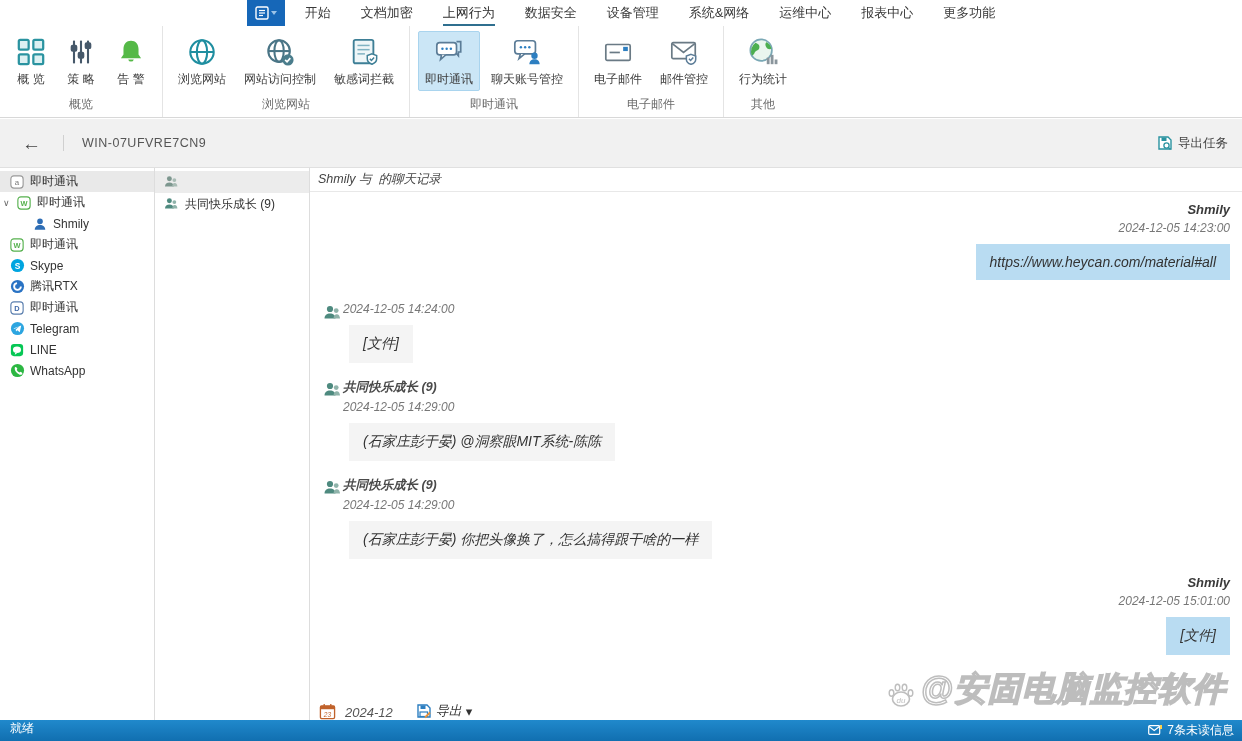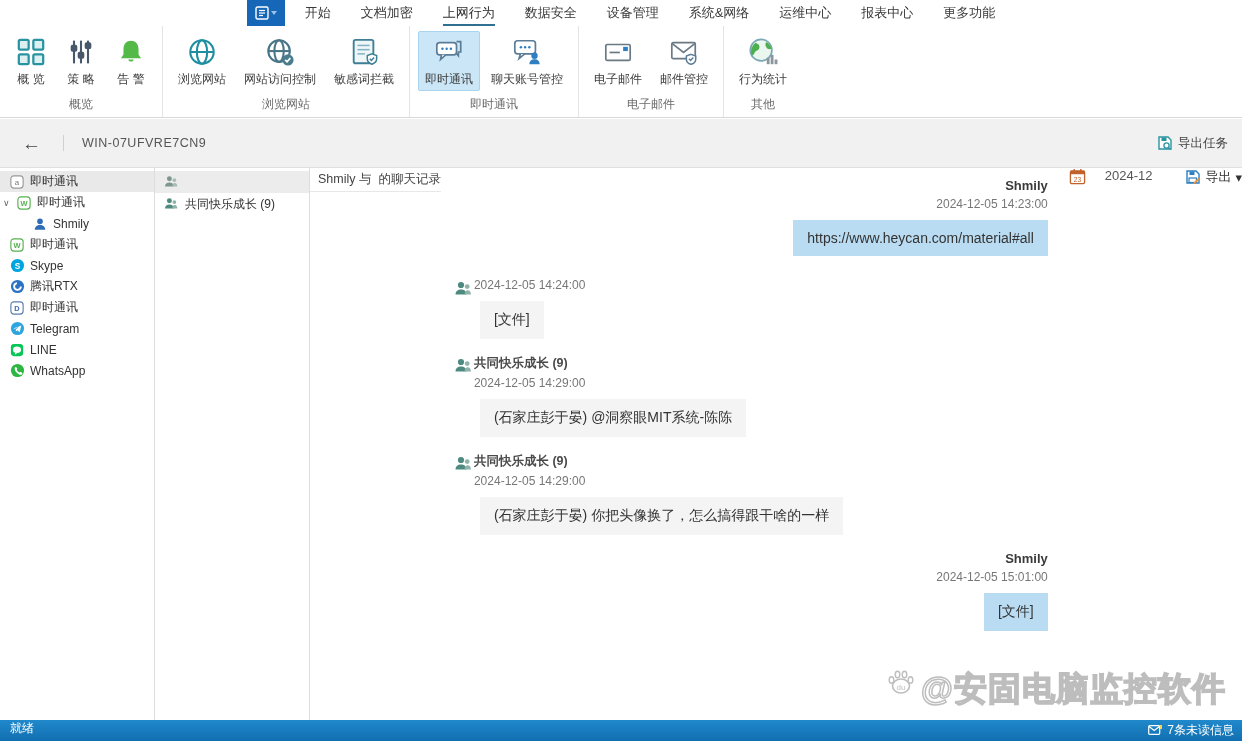--- a/index.html
+++ b/index.html
@@ -52,44 +52,44 @@
   .trow.sel { background:#e9e9e9; }
   .trow.child { padding-left:32px; }
   .texp { font-size:9px; color:#666; width:8px; margin-left:-6px; }
   .ticon { width:16px; height:16px; display:flex; align-items:center; justify-content:center; flex:none; }
 
   .contactpanel { width:155px; border-right:1px solid #ddd; padding-top:3px; }
   .crow { height:22px; display:flex; align-items:center; gap:6px; padding-left:8px;
           font-size:12px; color:#333; cursor:pointer; }
   .crow.hdr { background:#ececec; }
 
-  .chatpanel { flex:1; display:flex; flex-direction:row; position:relative; }
+  .chatpanel { flex:1; display:flex; flex-direction:column; position:relative;font-style:italic; }
   .chathdr { height:24px; border-bottom:1px solid #e8e8e8; display:flex; align-items:center;
              padding-left:8px; font-size:12.5px; color:#444; white-space:pre; }
   .msgs { flex:1; padding:10px 10px 0 10px; display:flex; flex-direction:column; overflow:hidden; }
   .msg { margin-bottom:16px; }
   .msg.right { align-self:flex-end; text-align:right; margin-right:2px; }
   .msg.left { align-self:flex-start; display:flex; gap:1px; margin-left:2px; }
   .mname { font-size:13px; color:#3a3a3a; font-weight:bold; }
   .msg.left .mname { font-weight:600; color:#4a4a4a; font-size:12.5px; }
   .mtime { font-size:12px; color:#777; margin-top:4px; }
   .bubble { display:inline-block; margin-top:9px; padding:10px 14px; border-radius:0;
             font-size:14px; color:#333; max-width:560px; text-align:left; }
   .bubble.blue { background:#b9dcf2; }
   .bubble.grey { background:#f4f4f4; margin-left:6px; }
   .avatar { width:20px; height:20px; flex:none; margin-top:1px; }
 
-  .chatfoot { height:30px; display:flex; align-items:flex-start; gap:19px; padding-left:9px; }
+  .chatfoot { height:30px; display:flex; align-items:flex-end; gap:9px; padding-left:9px; }
   .monthtxt { font-size:13px; color:#555; margin-right:14px; }
   .exportbtn { display:flex; align-items:center; gap:4px; cursor:pointer; }
   .exportbtn span { font-size:13px; color:#333; }
   .caret { font-size:9px; color:#333; }
 
   
-  .watermark { position:absolute; right:16px; bottom:8px; display:flex; align-items:flex-start; gap:4px;
+  .watermark { position:absolute; right:16px; bottom:8px; display:flex; align-items:flex-end; gap:4px;
                pointer-events:none; }
   .wmtext { font-size:33px; font-weight:700; letter-spacing:1px;
             color:rgba(255,255,255,0.05); -webkit-text-stroke:1.5px rgba(135,135,135,0.55); }
 
   
   .statusbar { position:absolute; left:0; top:720px; width:100%; height:21px;
                background:linear-gradient(#2089cc,#116fb0); display:flex; }
   .st-left { color:#fff; font-size:12px; padding-left:10px; }
   .st-right { margin-left:auto; display:flex; align-items:center; gap:5px; padding-right:8px;
               cursor:pointer; }

